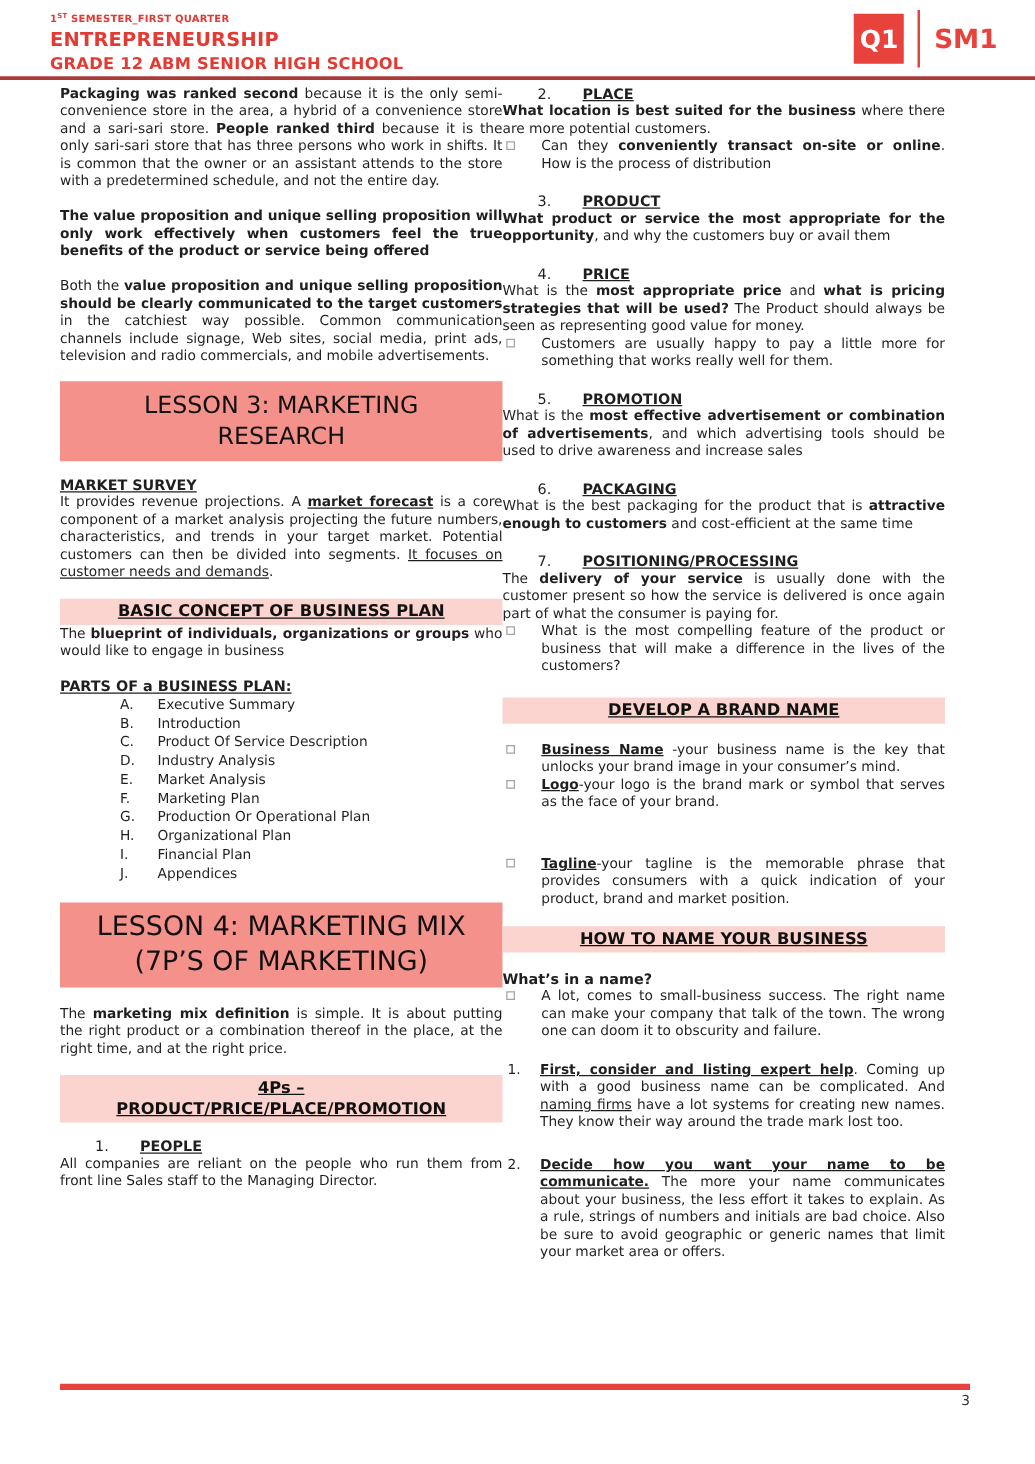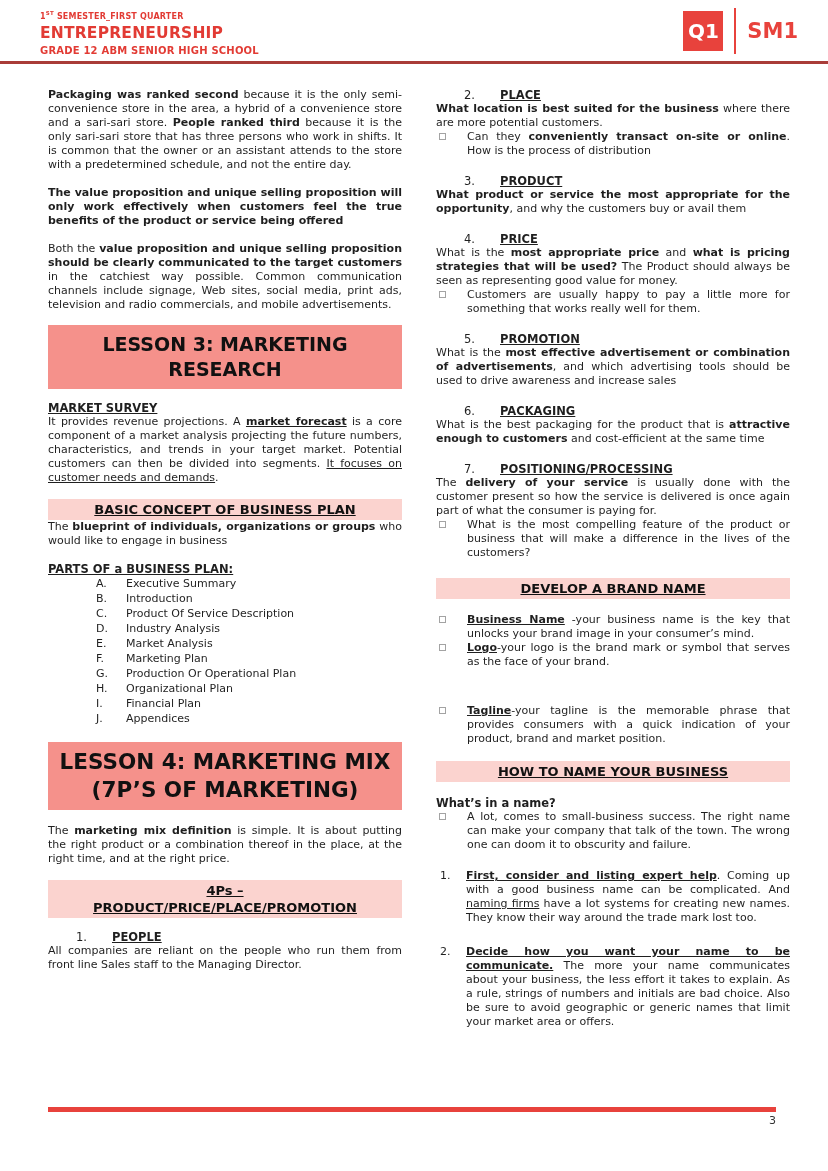--- a/index.html
+++ b/index.html
@@ -13,37 +13,37 @@
   *{box-sizing:border-box;}
   html,body{margin:0;padding:0;background:#ffffff;}
   .page{position:relative;width:828px;height:1171px;background:#fff;
         font-family:"DejaVu Sans","Liberation Sans",sans-serif;color:var(--body-text);overflow:hidden;}
 
   
   .hdr-left{position:absolute;top:10px;left:40px;color:var(--header-red);}
   .hdr-sem{font-size:8px;font-weight:bold;letter-spacing:.2px;}
   .hdr-sem sup{font-size:5.5px;}
   .hdr-title{font-size:15.5px;font-weight:bold;margin-top:3px;letter-spacing:.2px;}
-  .hdr-grade{font-size:10px;font-weight:bold;margin-top:3px;letter-spacing:.2px;}
+  .hdr-grade{font-size:13px;font-weight:bold;margin-top:3px;letter-spacing:.2px;}
   .hdr-right{position:absolute;top:8px;right:30px;display:flex;align-items:center;}
   .badge{width:40px;height:40px;background:var(--accent);color:#fff;display:flex;
          align-items:center;justify-content:center;font-size:20px;font-weight:bold;}
   .hdr-divider{width:2px;height:46px;background:var(--accent);margin:0 11px;}
   .hdr-code{font-size:21px;font-weight:bold;color:var(--accent);}
   .hdr-rule{position:absolute;top:61px;left:0;width:828px;height:3px;background:var(--rule-red);}
 
   
-  .content{position:absolute;top:88px;left:48px;display:flex;gap:34px;}
+  .content{position:absolute;top:68px;left:48px;display:flex;}
   .col{width:354px;}
 
   .blk-p{margin:0;font-size:11px;line-height:14px;text-align:justify;}
   .blk-h{margin:0;font-size:11.5px;line-height:14px;}
   .b{font-weight:bold;}
   .u{text-decoration:underline;}
-  .blk-lesson{background:var(--lesson-bg);text-align:center;font-weight:bold;
+  .blk-lesson{background:var(--lesson-bg);text-align:center;font-weight:normal;
               font-size:19px;line-height:25px;padding:7px 4px;color:#111;}
   .blk-lesson.big{font-size:21.5px;line-height:28px;padding:6px 2px;}
   .blk-band{background:var(--band-bg);text-align:center;font-weight:bold;
             font-size:13px;line-height:17px;padding:2px 0;color:#111;text-decoration:underline;}
   .blk-numh{font-size:11.5px;line-height:14px;display:flex;padding-left:28px;}
   .blk-numh .num{flex:0 0 36px;}
   .blk-numh .ttl{font-weight:bold;text-decoration:underline;}
   .blk-alpha{font-size:11px;line-height:15px;}
   .alpha-row{display:flex;padding-left:48px;}
   .alpha-letter{flex:0 0 30px;}

